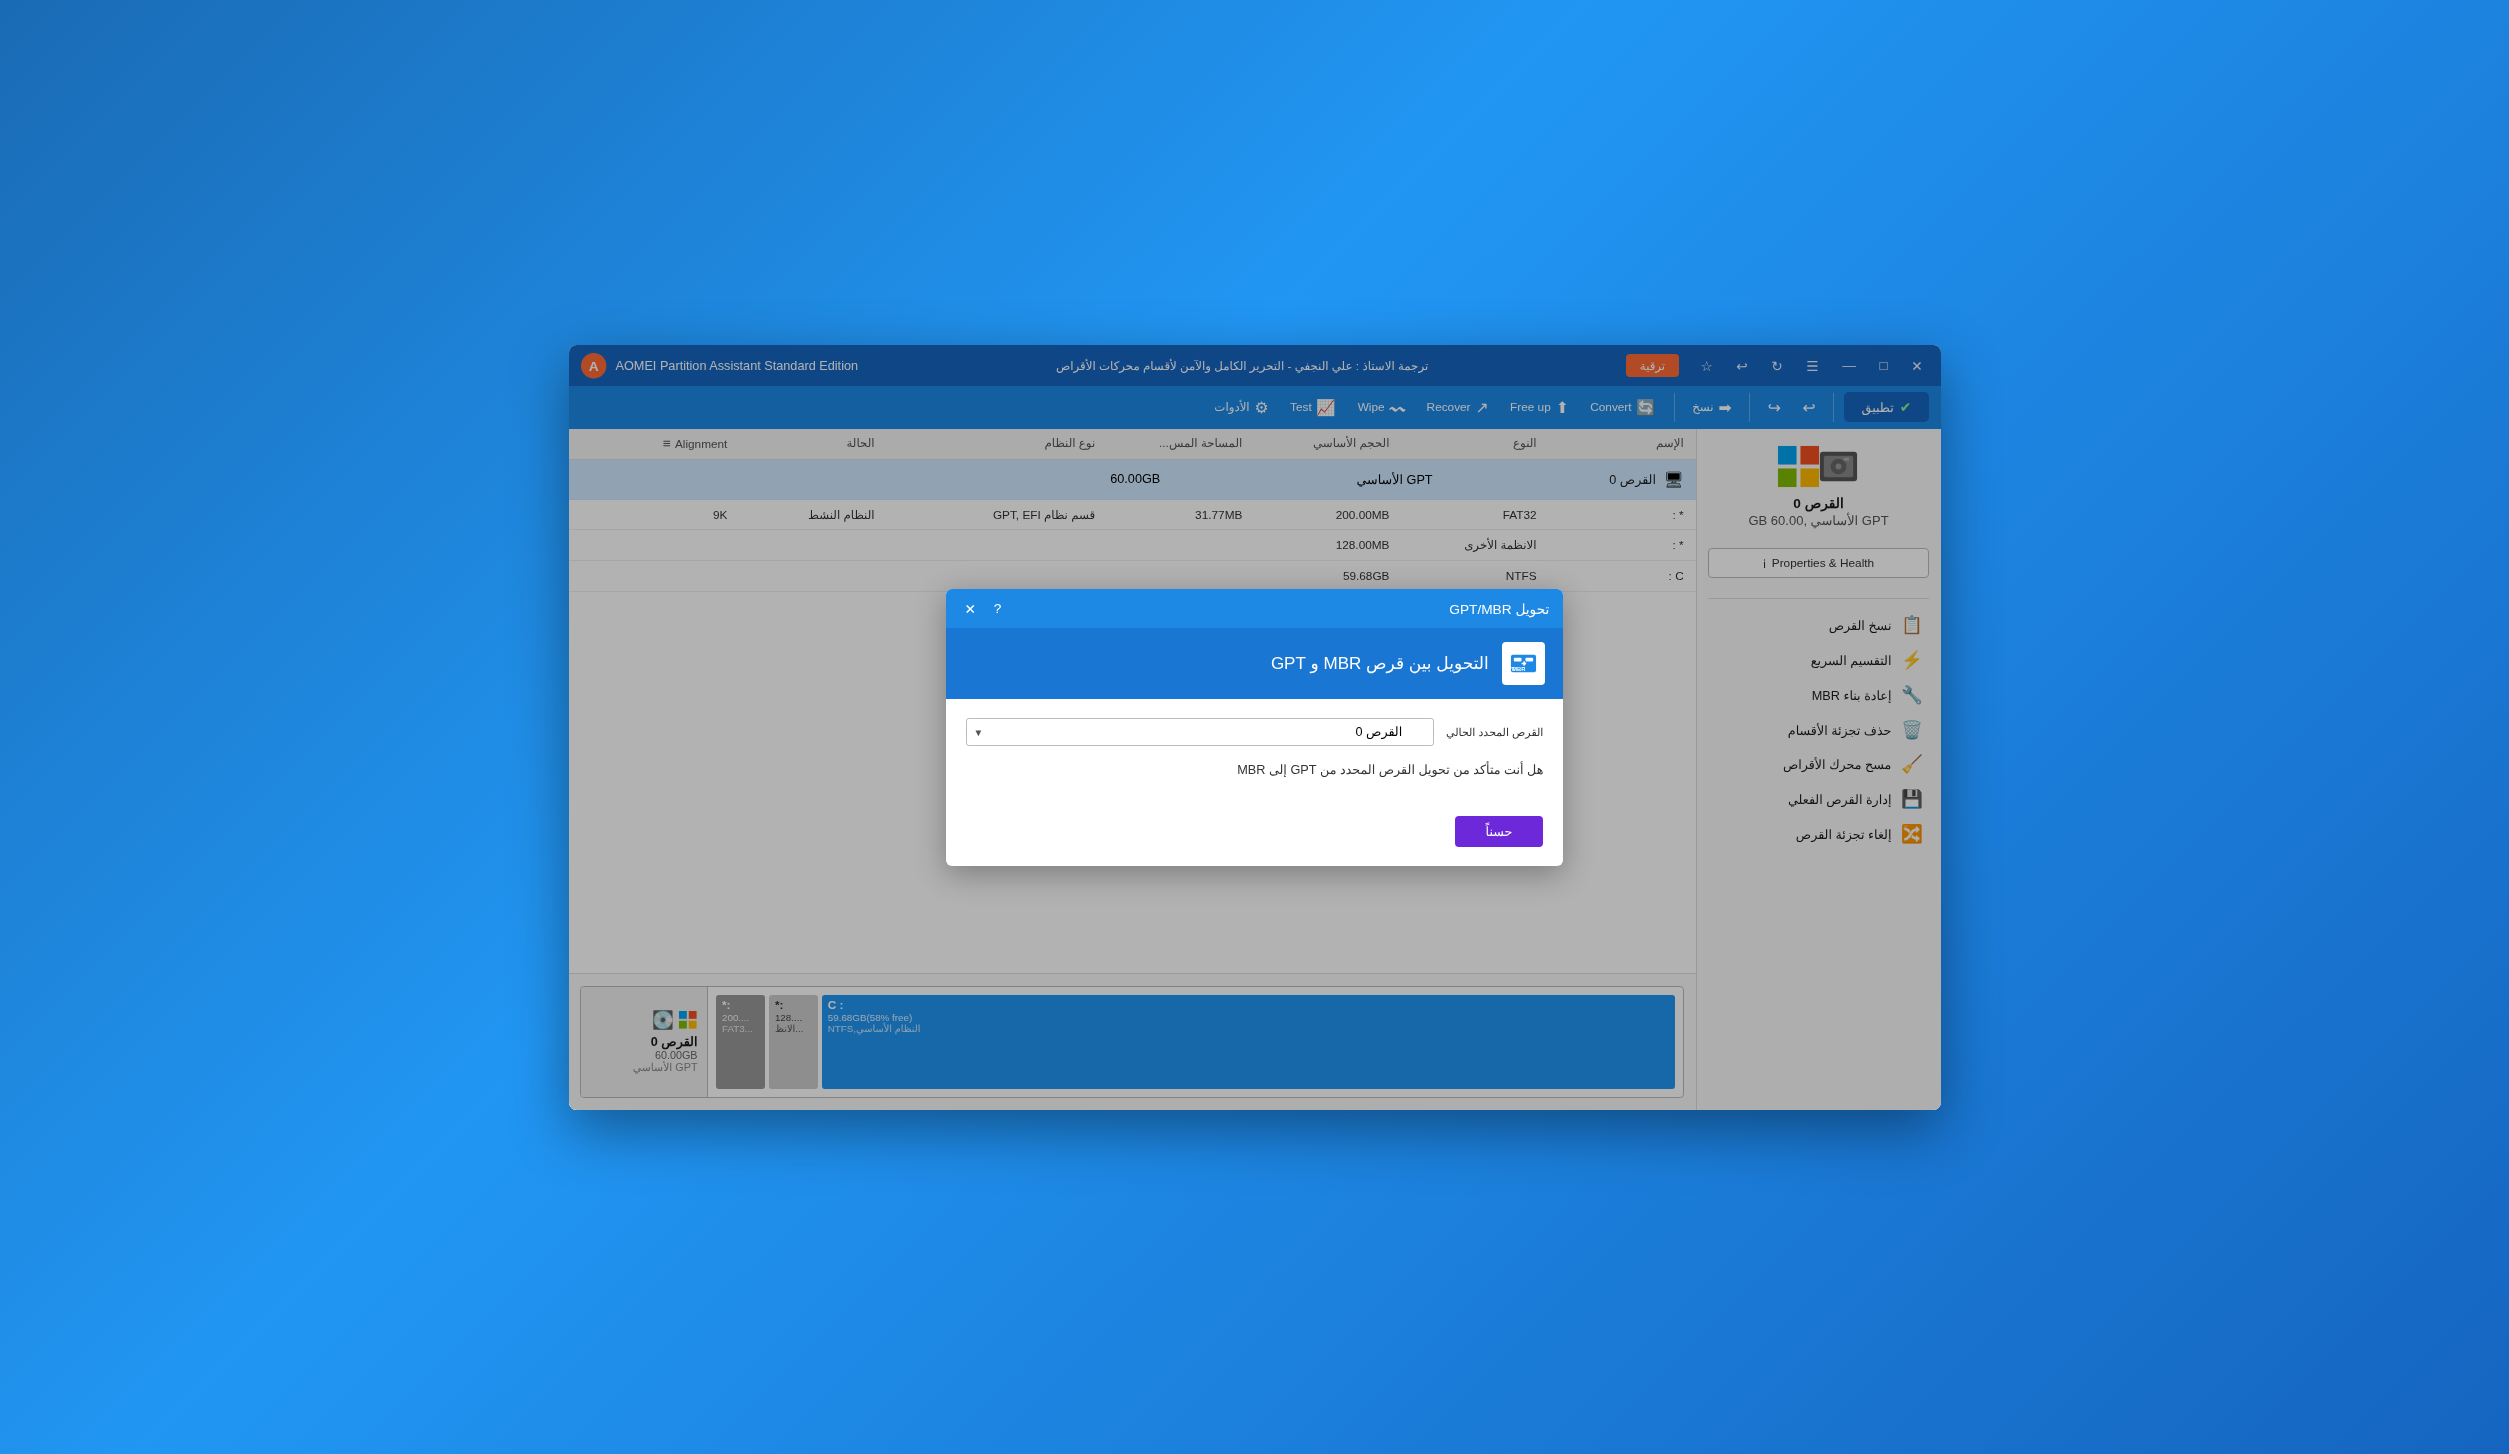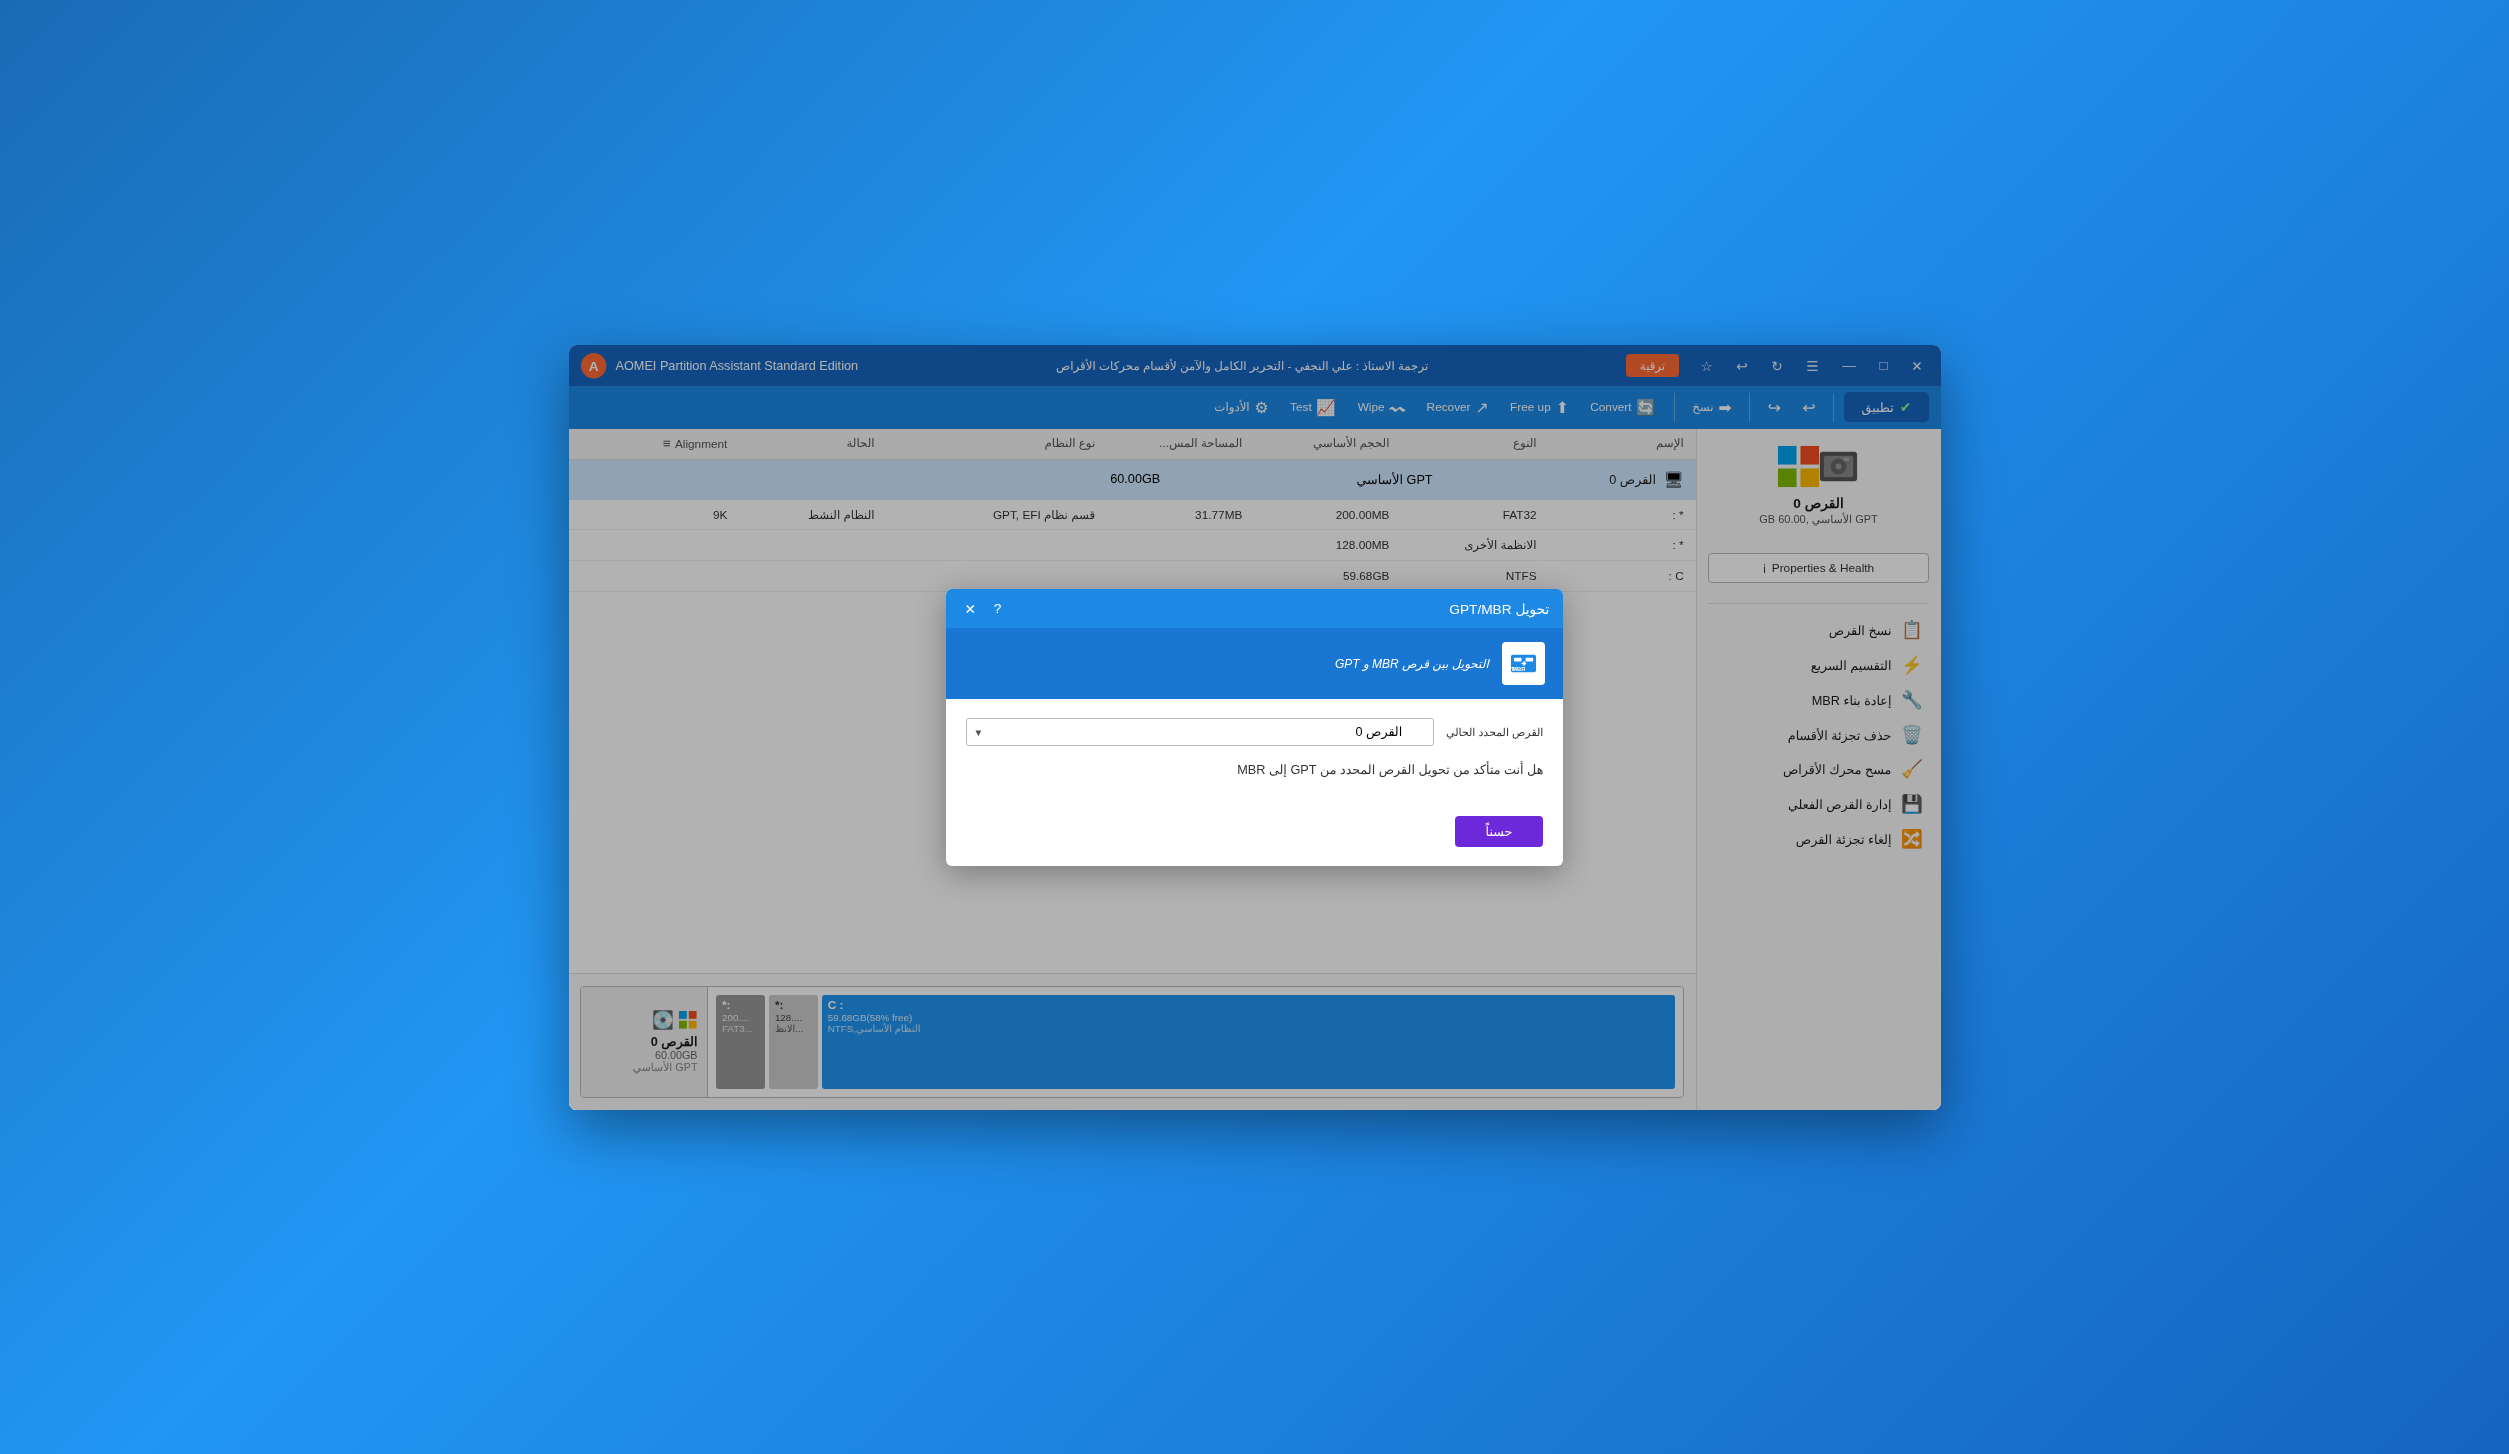--- a/index.html
+++ b/index.html
@@ -252,25 +252,25 @@
     }
     .sidebar-disk-name {
       font-size: 13.7px;
       font-weight: bold;
       color: #1a1a1a;
       direction: rtl;
       text-align: center;
       margin-bottom: 2px;
     }
     .sidebar-disk-info {
-      font-size: 11px;
+      font-size: 13px;
       color: #555;
       direction: rtl;
       text-align: center;
-      margin-bottom: 27px;
+      margin-bottom: 20px;
     }
     .properties-btn {
       background: #fff;
       border: 1px solid #bbb;
       border-radius: 3.9px;
       padding: 5.9px 11.8px;
       font-size: 11.8px;
       color: #333;
       cursor: pointer;
       display: flex;
@@ -351,23 +351,22 @@
       background: #fff;
       border-radius: 3.9px;
       display: flex;
       align-items: center;
       justify-content: center;
       font-size: 21.6px;
       flex-shrink: 0;
     }
     .modal-header-text {
       color: #fff;
-      font-size: 12px;
+      font-size: 17px;
       font-weight: 500;
-      font-style: italic;
     }
 
     
     .modal-body {
       padding: 19.6px 19.6px 15.7px 19.6px;
       direction: rtl;
     }
     .modal-row {
       display: flex;
       align-items: center;

